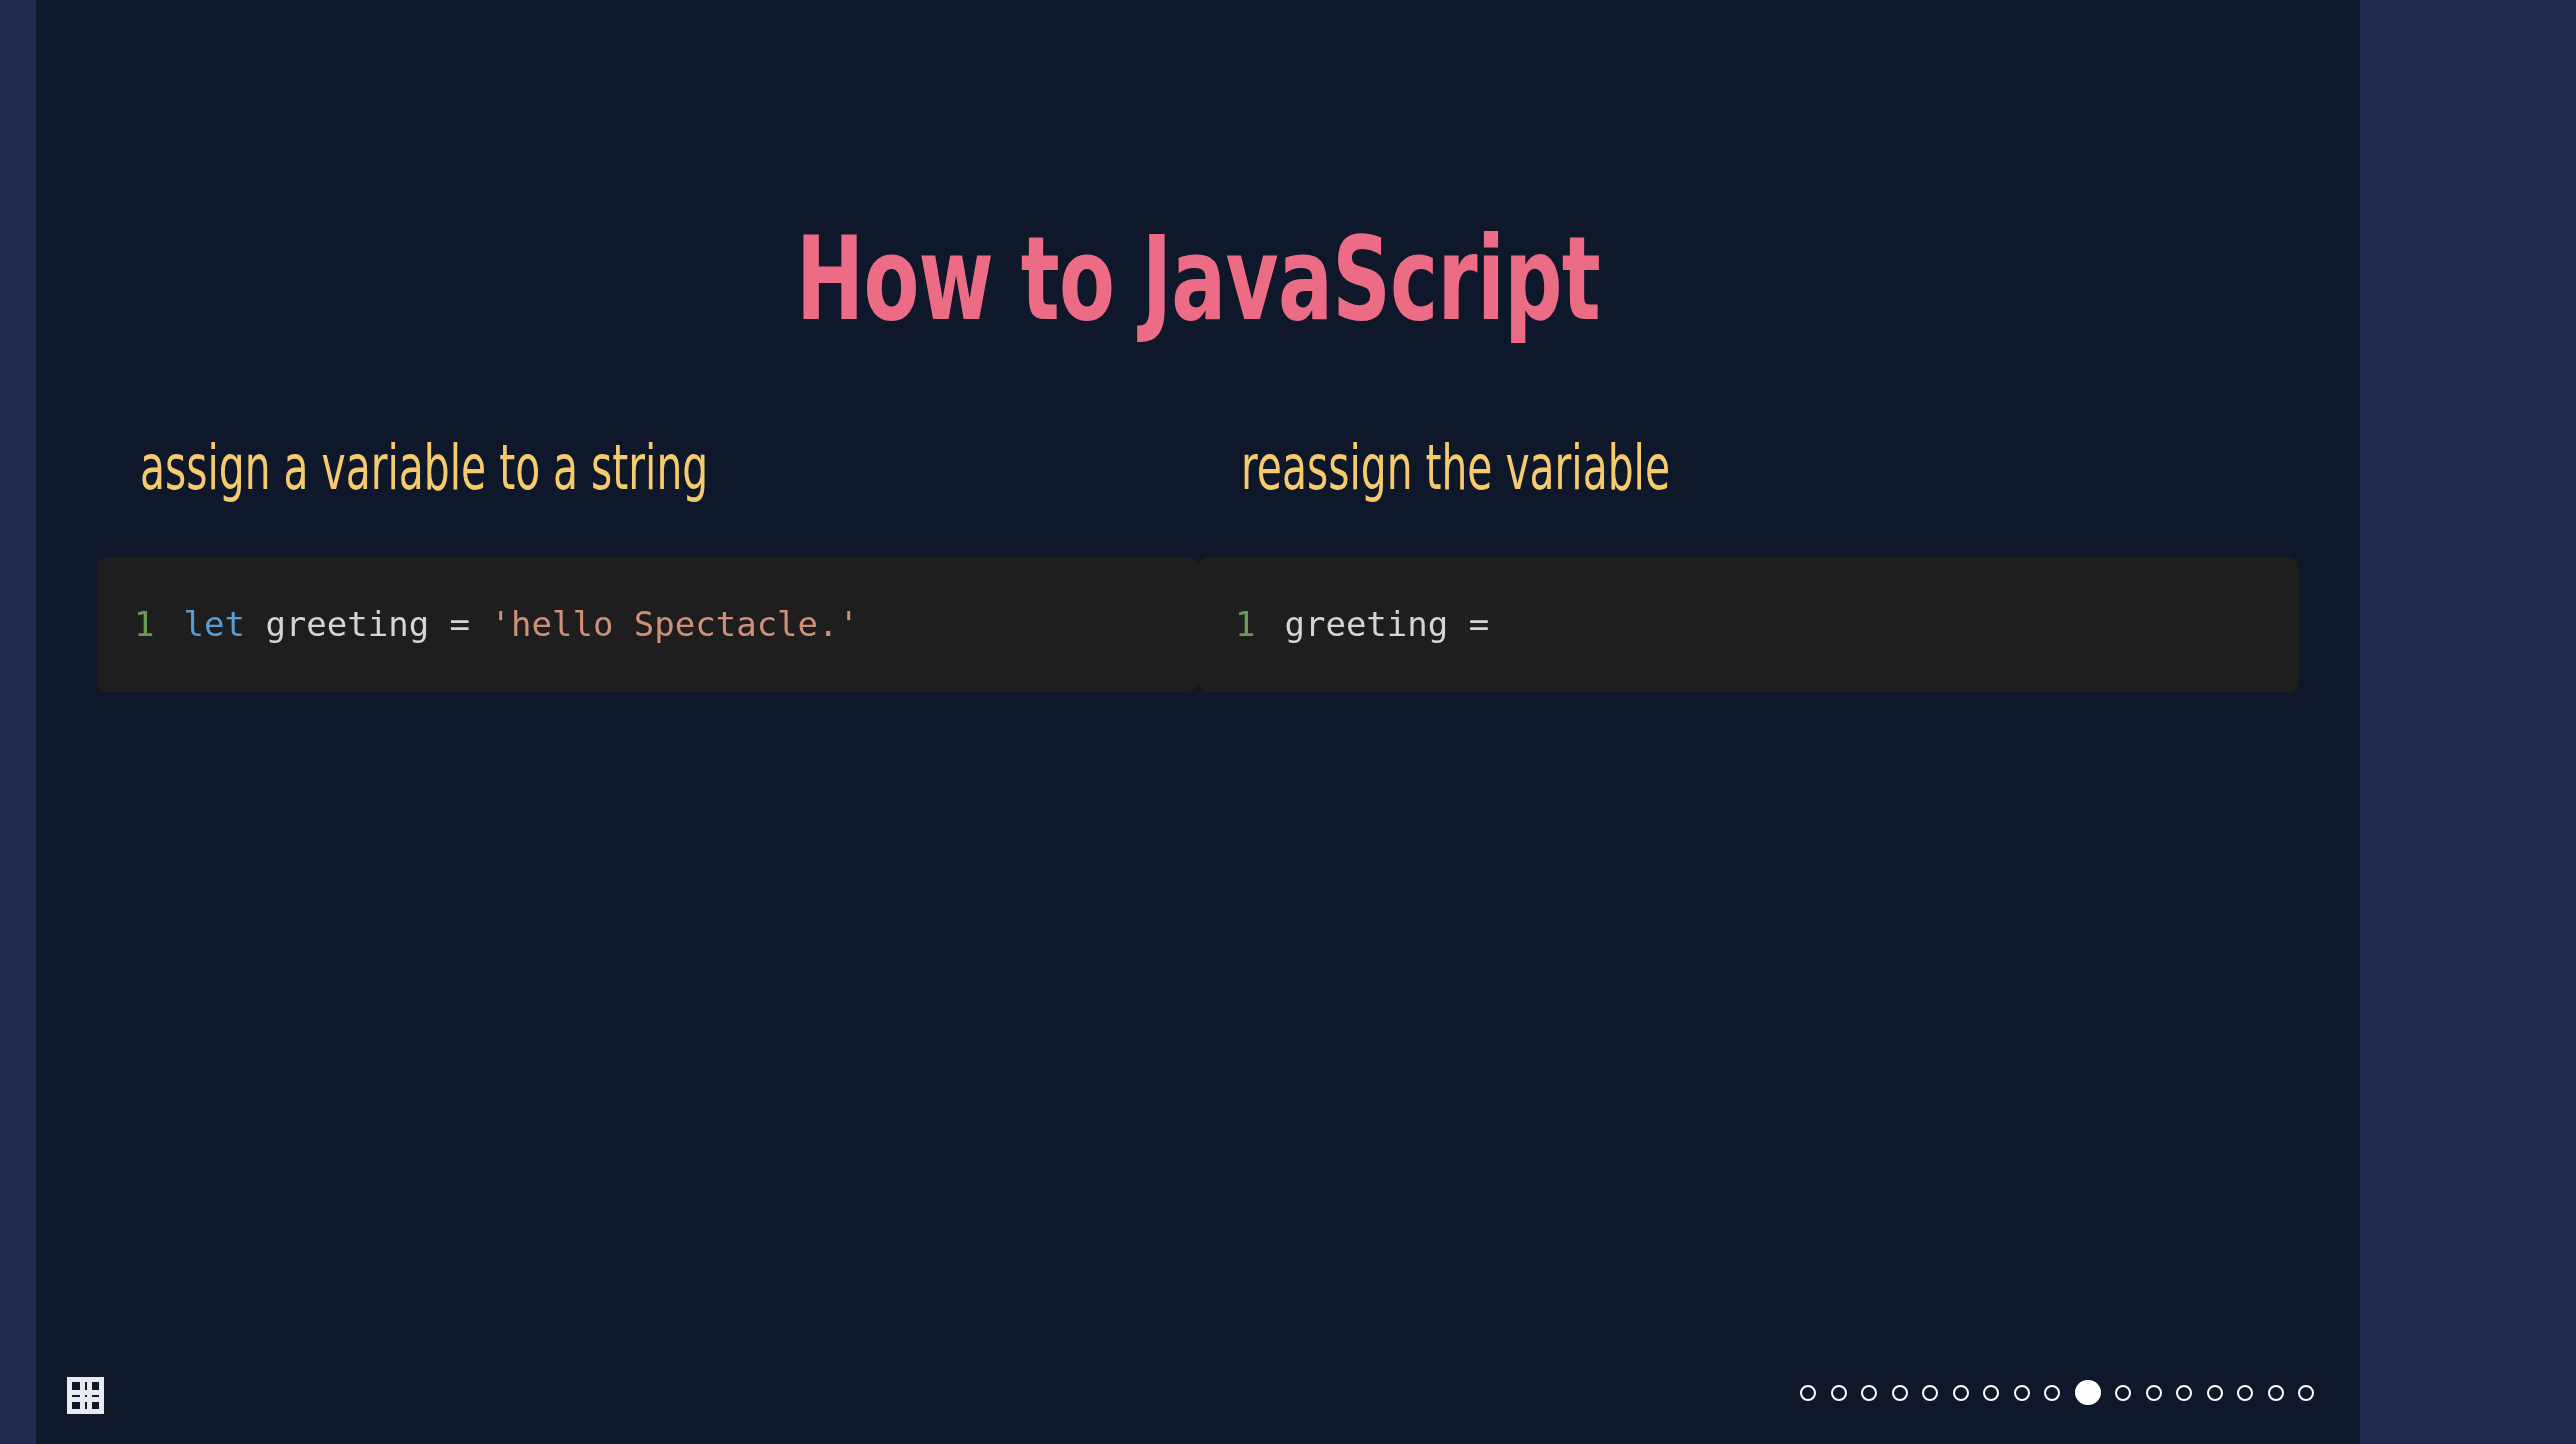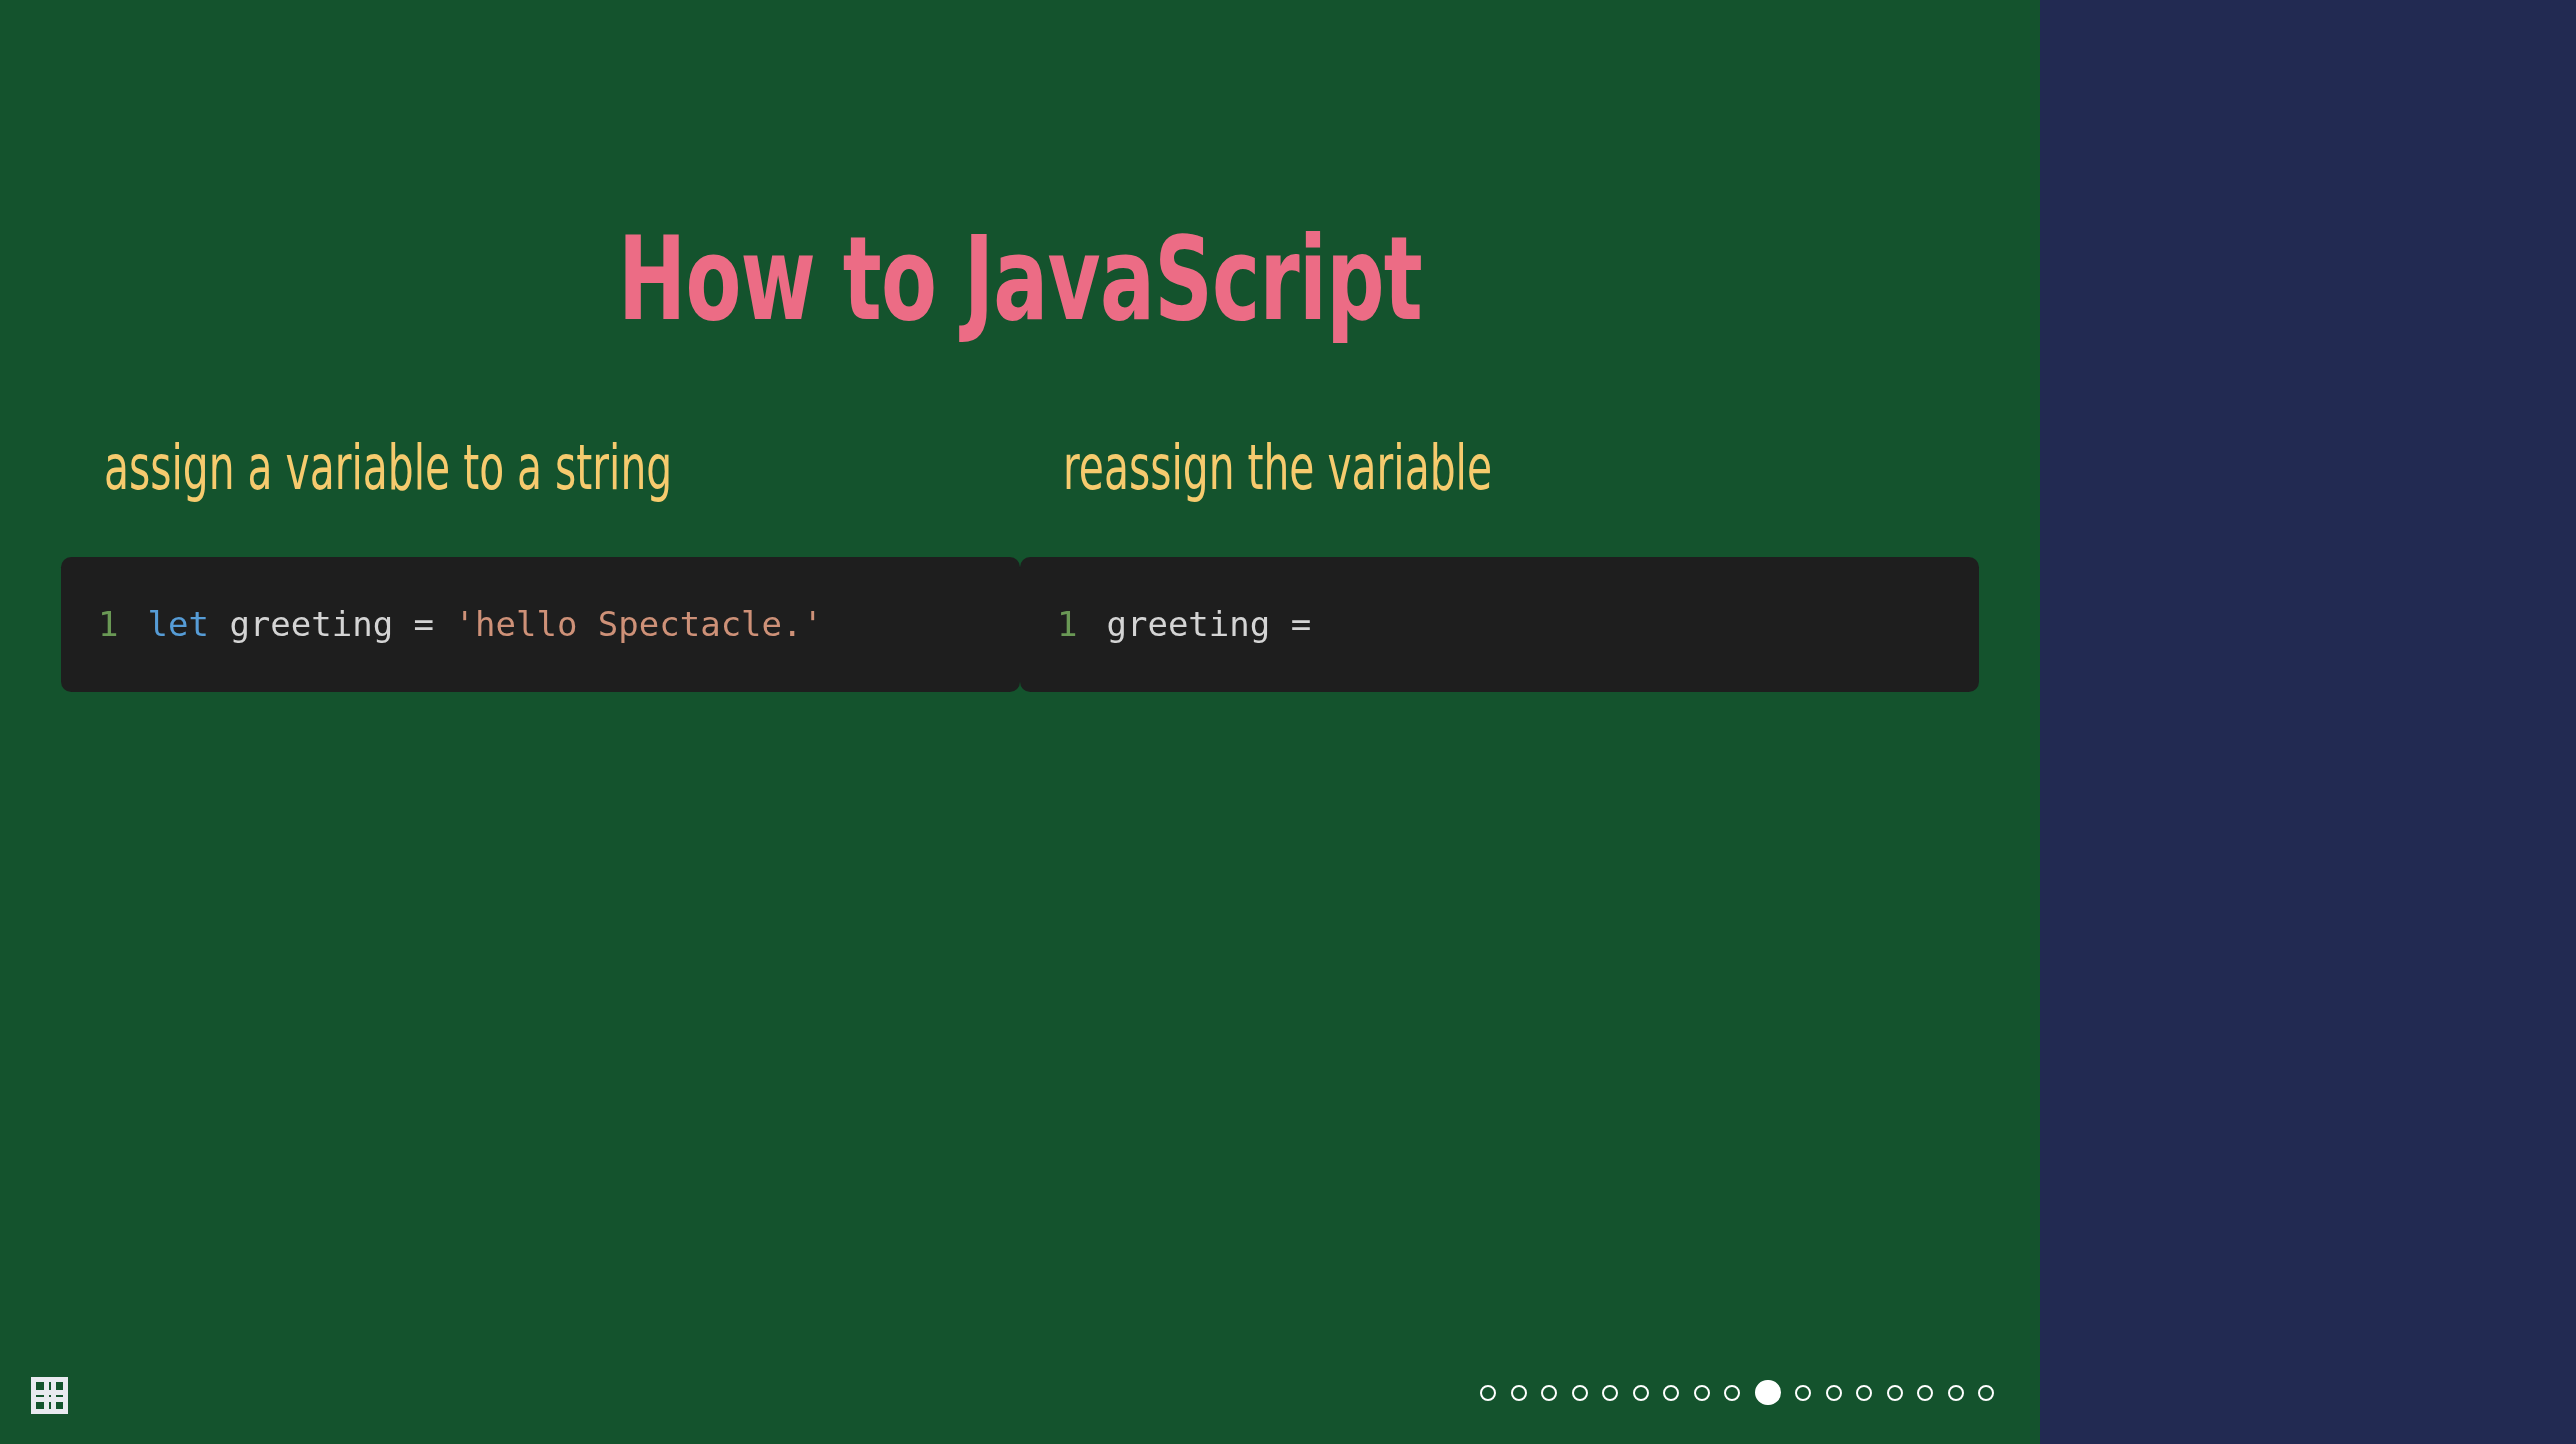--- a/index.html
+++ b/index.html
@@ -2,25 +2,26 @@
 <html style="font-size:13.6px"><head>
 <meta charset="utf-8">
 <style>
   html, body {
     margin: 0;
     padding: 0;
     background: #222a52;
   }
   .slide {
     position: relative;
-    width: 2040px;
+    width: 2324px;
     height: 1445px;
-    background: #14532d;
+    background: #0f172a;
     overflow: hidden;
     font-family: "Liberation Sans", sans-serif;
+    margin-left: 36px;
   }
 
   
   .deck-title {
     position: absolute;
     top: 143px;
     left: 0;
     width: 100%;
     text-align: center;
     color: #ec6c85;

